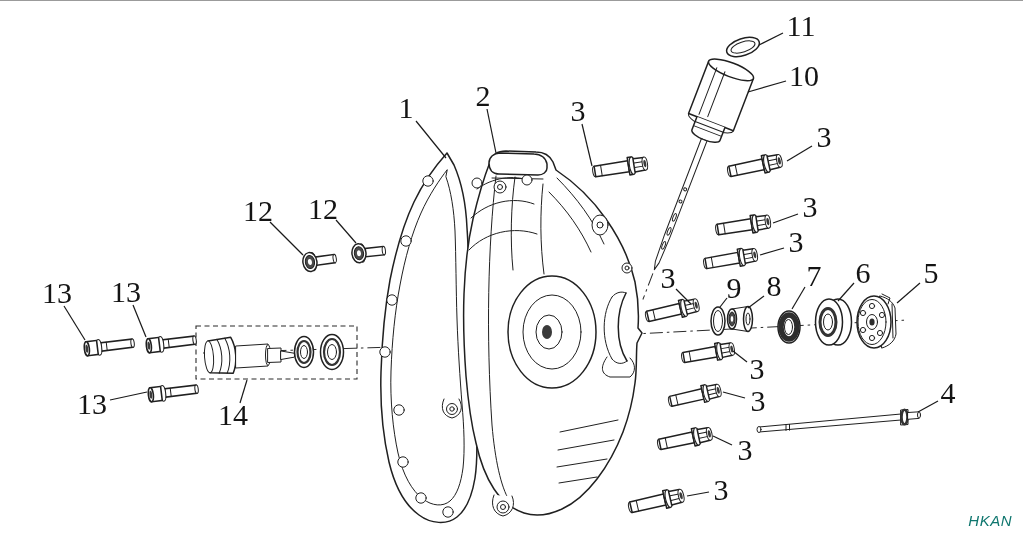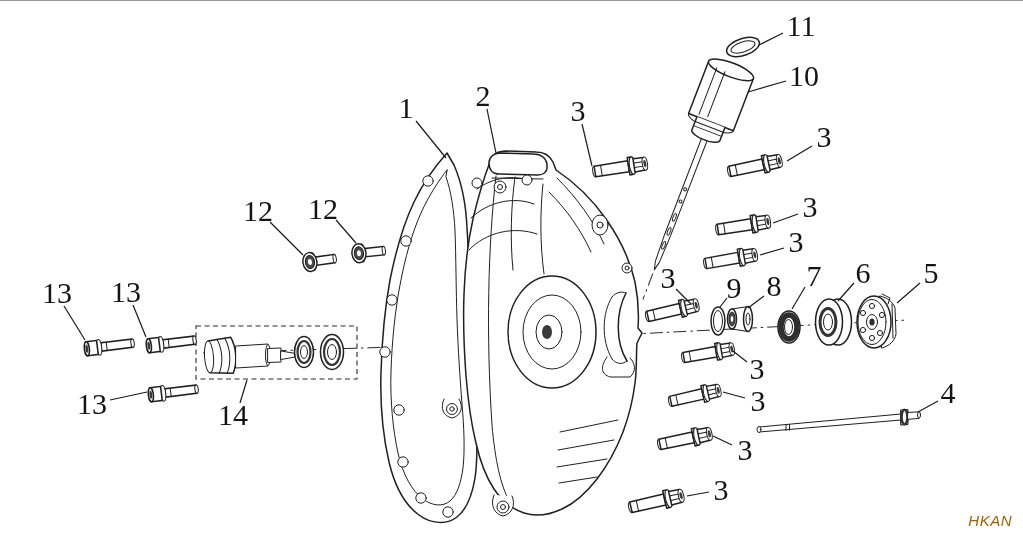--- a/index.html
+++ b/index.html
@@ -282,14 +282,14 @@
         <text x="57" y="292" class="plabel" text-anchor="middle" dominant-baseline="central" style="fill: rgb(20, 20, 20);">13</text>
         <line x1="133" y1="305" x2="146" y2="337" class="leader"></line>
         <text x="126" y="291" class="plabel" text-anchor="middle" dominant-baseline="central" style="fill: rgb(20, 20, 20);">13</text>
         <line x1="110" y1="400" x2="147" y2="392" class="leader"></line>
         <text x="92" y="403" class="plabel" text-anchor="middle" dominant-baseline="central" style="fill: rgb(20, 20, 20);">13</text>
         <line x1="240" y1="403" x2="247" y2="380" class="leader"></line>
         <text x="233" y="414" class="plabel" text-anchor="middle" dominant-baseline="central" style="fill: rgb(20, 20, 20);">14</text>
       </g>
 </svg>
 
-<div id="watermark" style="color: #a16207;">HKAN</div>
+<div id="watermark" style="color: #0f766e;">HKAN</div>
 </div>
 
 </body></html>

